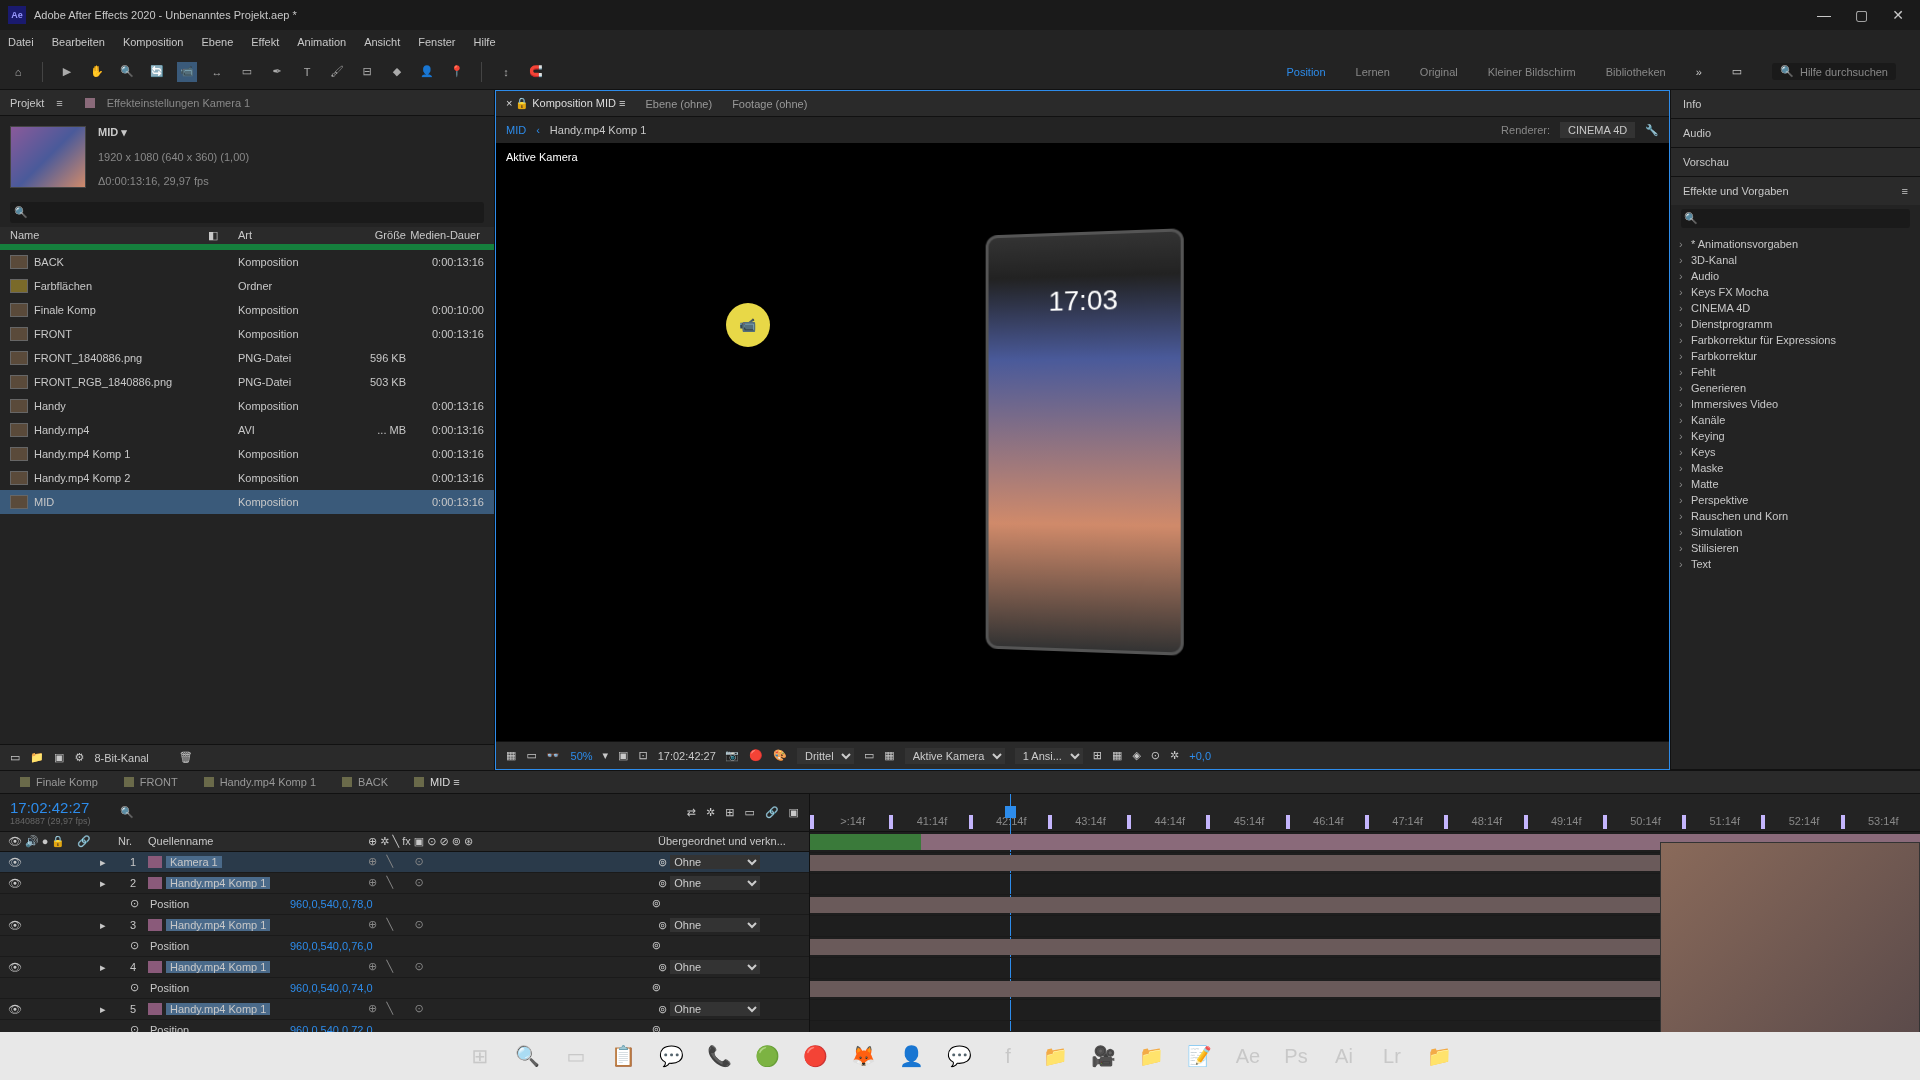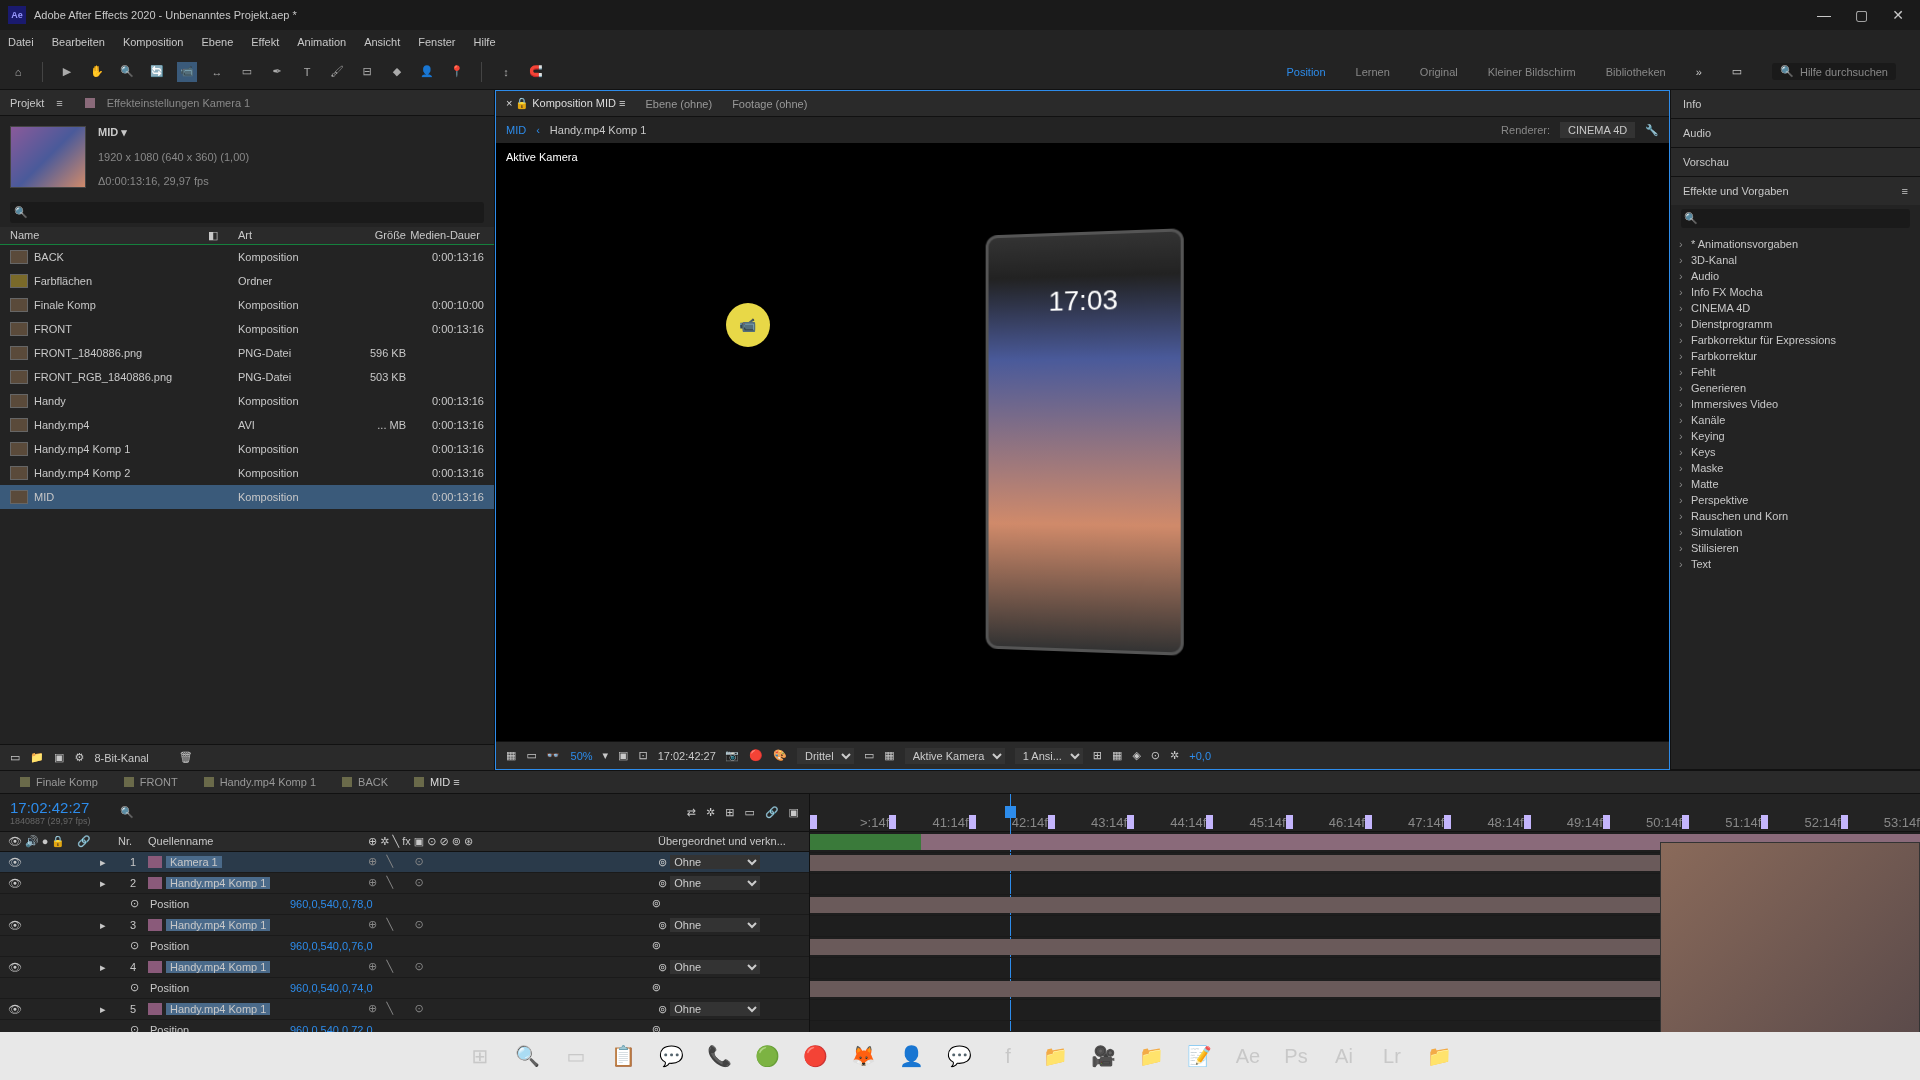--- a/index.html
+++ b/index.html
@@ -19,21 +19,21 @@
 .searchhelp{display:flex;align-items:center;gap:6px;background:#1a1a1a;padding:2px 8px;border-radius:3px}
 .main{display:flex;height:680px}
 .leftpanel{width:495px;background:#232323;display:flex;flex-direction:column;border-right:1px solid #111}
 .panelhdr{height:26px;background:#2a2a2a;display:flex;align-items:center;padding:0 10px;gap:12px;border-bottom:1px solid #111}
 .panelhdr .tab{cursor:pointer}
 .compinfo{display:flex;padding:10px;gap:12px}
 .compinfo .thumb{width:76px;height:62px;background:linear-gradient(135deg,#8a5a9a,#4a5a9a,#d08a6a);border:1px solid #444}
 .compinfo .meta{display:flex;flex-direction:column;gap:12px}
 .compinfo .name{font-weight:bold}
 .projsearch{margin:4px 10px;background:#1a1a1a;padding:4px;border-radius:3px}
-.projheader{display:flex;padding:2px 10px;background:#2a2a2a;font-size:10px;color:#999;border-bottom:1px solid #15803d}
+.projheader{display:flex;padding:2px 10px;background:#2a2a2a;font-size:10px;color:#999;border-bottom:6px solid #15803d}
 .ph-name{width:198px}
 .ph-tag{width:30px}
 .ph-art{width:98px}
 .ph-size{width:70px;text-align:right}
 .ph-dur{width:78px;text-align:center}
 .projlist{flex:1;overflow:auto}
 .projrow{display:flex;padding:1px 10px;align-items:center;height:24px;cursor:pointer}
 .projrow.sel{background:#3a5a7a}
 .projrow .ricon{width:18px;height:14px;margin-right:6px;background:#5a4a3a;border:1px solid #666}
 .projrow .ricon.comp{background:#5a4a3a}
@@ -94,21 +94,21 @@
 .tlrow .lname .licon{width:14px;height:12px;background:#8a5a7a}
 .tlrow .lname .txt{background:#4a6a8a;padding:0 4px}
 .tlrow .switches{width:290px;display:flex;gap:8px;color:#888}
 .tlrow .parent{width:140px}
 .tlrow .parent select{background:#333;border:none;color:#ccc;width:90px}
 .tlrow.prop{padding-left:130px}
 .tlrow.prop .pname{width:140px}
 .tlrow.prop .pval{color:#2d8ceb}
 .tlright{flex:1;display:flex;flex-direction:column;position:relative}
 .tlruler{height:38px;background:#232323;display:flex;align-items:flex-end;border-bottom:1px solid #111;position:relative;padding-bottom:2px}
-.tlruler .tick{flex:1;font-size:13px;color:#888;text-align:right;border-left:7px solid #c4b5fd;padding-left:2px;height:14px}
+.tlruler .tick{flex:1;font-size:11px;color:#888;text-align:center;border-left:4px solid #c4b5fd;padding-left:2px;height:14px}
 .tlruler .playhead{position:absolute;top:0;bottom:-200px;width:1px;background:#2d8ceb;left:18%}
 .tlruler .playhead::before{content:"";position:absolute;top:12px;left:-5px;width:11px;height:12px;background:#2d8ceb}
 .tltracks{flex:1;background:#1e1e1e}
 .tltrack{height:21px;border-bottom:1px solid #1a1a1a;position:relative}
 .tltrack .bar{position:absolute;top:2px;bottom:2px;left:0;right:0;background:#6a5a5a}
 .tltrack .bar.cam{background:#8a6a7a}
 .tltrack .bar.green{background:linear-gradient(90deg,#3a7a3a 10%,#8a6a7a 10%)}
 .tlfooter{height:22px;background:#2a2a2a;display:flex;align-items:center;justify-content:center;color:#888;border-top:1px solid #111}
 .webcam{position:absolute;right:0;bottom:38px;width:260px;height:200px;background:linear-gradient(135deg,#8a6a5a,#5a4a4a);border:1px solid #333}
 .taskbar{position:absolute;bottom:0;left:0;right:0;height:48px;background:#e8e8e8;display:flex;align-items:center;justify-content:center;gap:14px}
@@ -358,21 +358,21 @@
     <div class="rpsection" style="flex:1">
       <div class="rpheader">
         <span>Effekte und Vorgaben</span>
         <span style="margin-left:auto">≡</span>
       </div>
       <div class="rpsearch">🔍</div>
       <div class="rplist" id="effectslist">
           <div class="rpitem">* Animationsvorgaben</div>
           <div class="rpitem">3D-Kanal</div>
           <div class="rpitem">Audio</div>
-          <div class="rpitem">Info FX Mocha</div>
+          <div class="rpitem">Keys FX Mocha</div>
           <div class="rpitem">CINEMA 4D</div>
           <div class="rpitem">Dienstprogramm</div>
           <div class="rpitem">Farbkorrektur für Expressions</div>
           <div class="rpitem">Farbkorrektur</div>
           <div class="rpitem">Fehlt</div>
           <div class="rpitem">Generieren</div>
           <div class="rpitem">Immersives Video</div>
           <div class="rpitem">Kanäle</div>
           <div class="rpitem">Keying</div>
           <div class="rpitem">Keys</div>

